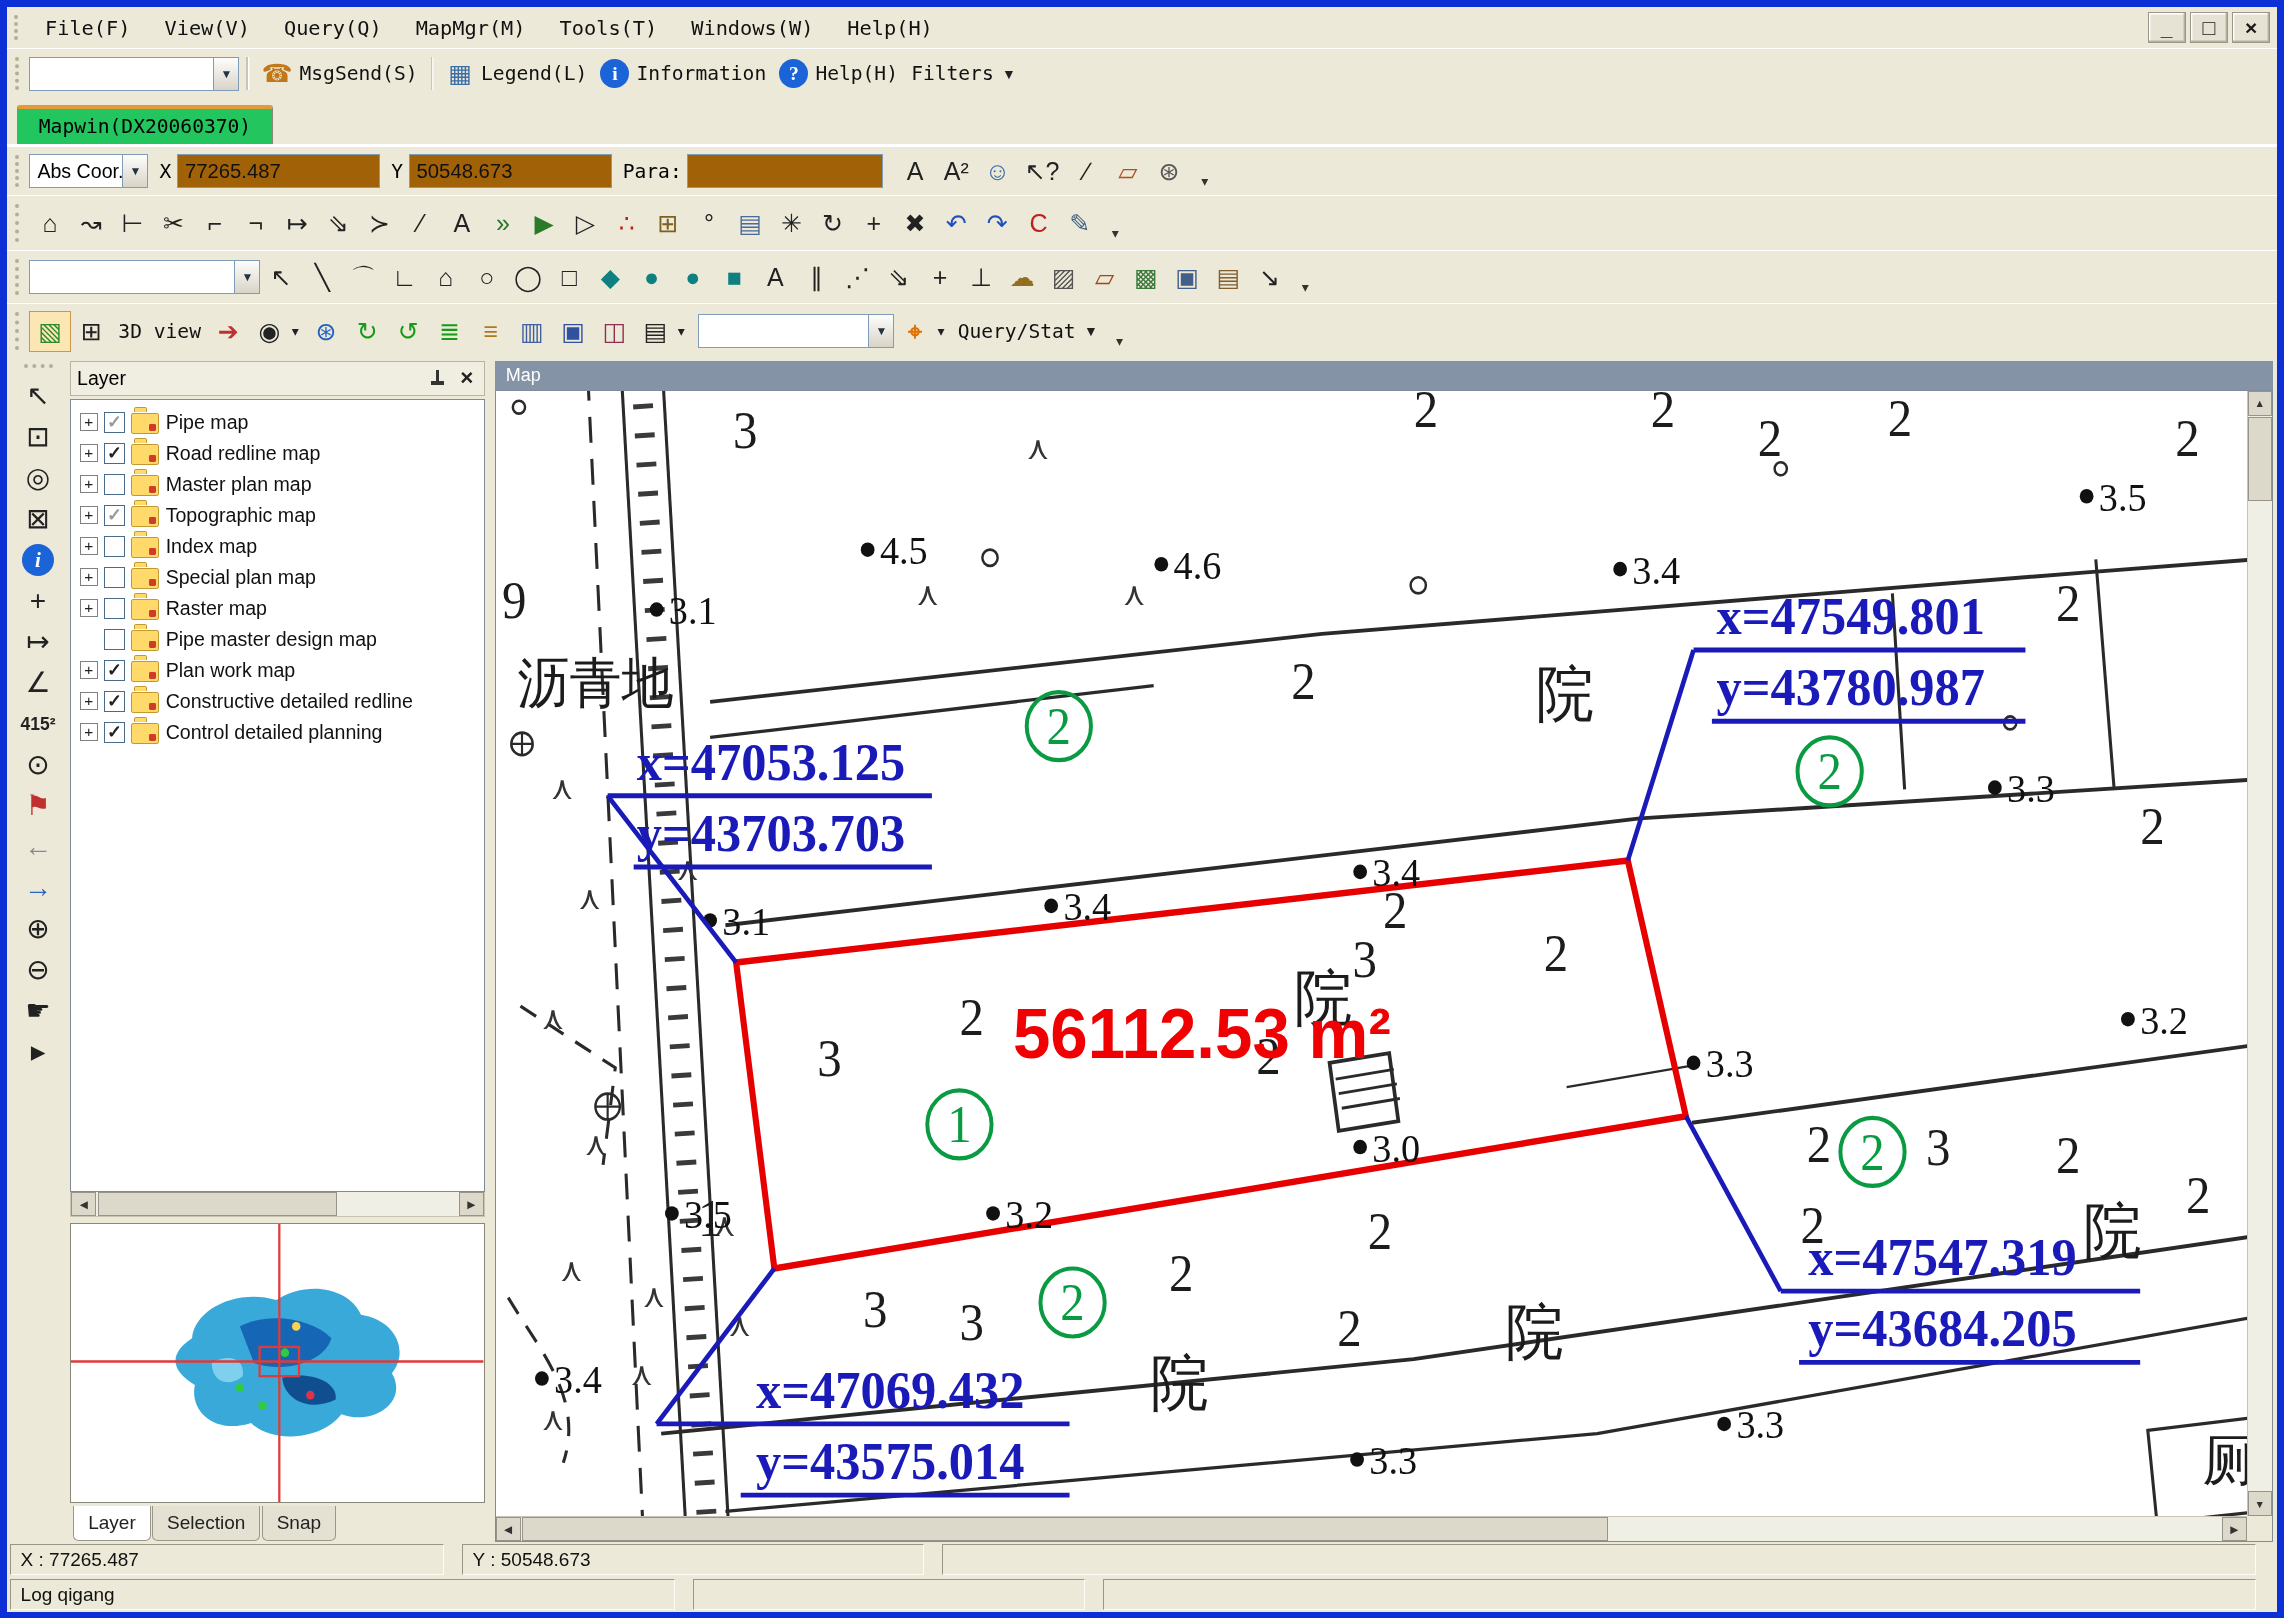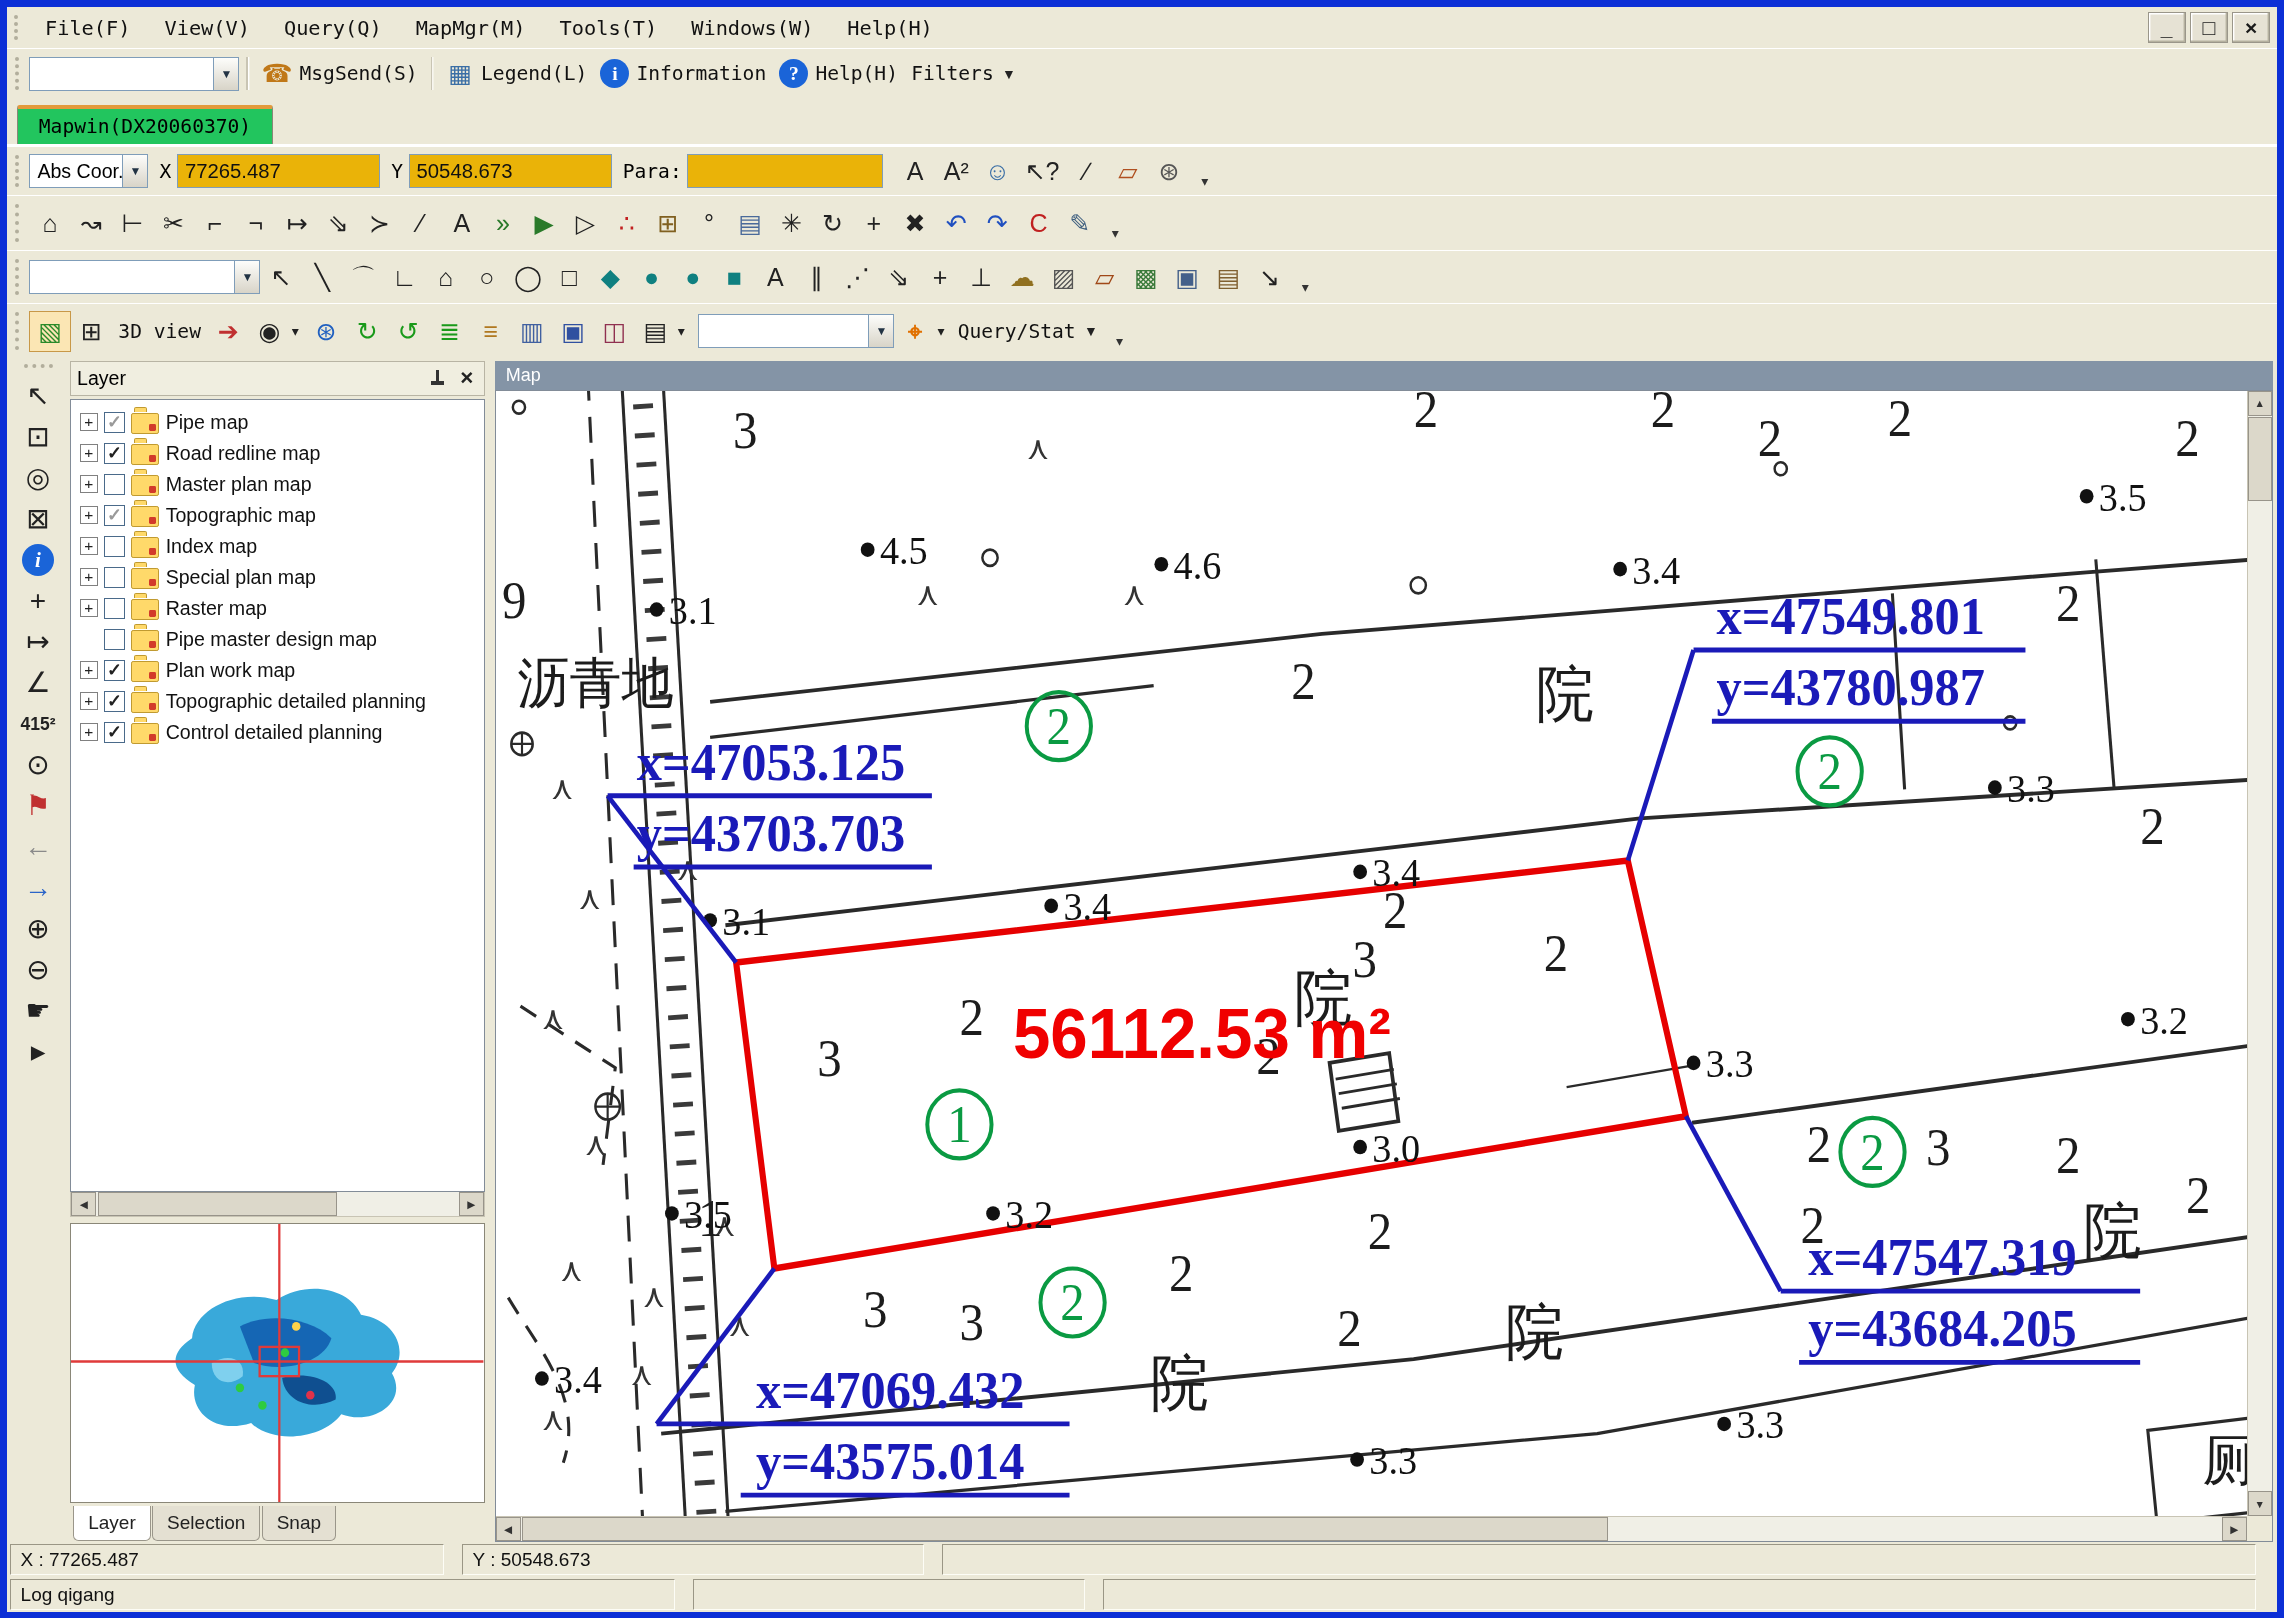--- a/index.html
+++ b/index.html
@@ -18,21 +18,21 @@
 .tbtn{display:flex;align-items:center;justify-content:center;gap:7px;min-width:41px;height:41px;padding:0 5.6px;background:transparent;border:1.4px solid transparent;font-size:25px;color:#222;cursor:default}
 .tbtn.pressed{background:#fbe6b4;border:1.4px solid #c89848}
 .tlabel{font-size:19.6px;font-family:"DejaVu Sans Mono",monospace;color:#111;white-space:nowrap}
 .g{display:inline-flex;align-items:center;justify-content:center;min-width:28px;font-size:25px;line-height:1}
 .blue-badge{background:#1a64d8;color:#fff;border-radius:50%;width:29px;height:29px;min-width:29px;font-size:19.6px;font-weight:bold;font-family:"Liberation Serif",serif}
 .caretspan{font-size:14px;color:#222;margin-left:1.4px}
 .ofl{display:flex;align-items:flex-end;justify-content:center;font-size:14px;color:#333;margin-left:5.6px;height:41px;padding-bottom:2.8px;border:none;background:none}
 .combo{display:flex;align-items:stretch;border:1.4px solid #7f9db9;background:#fff;height:34px}
 .cval{flex:1;display:flex;align-items:center;padding:0 7px;font-size:19.6px;white-space:nowrap;overflow:hidden}
 .cbtn{width:25px;background:linear-gradient(#fdfdfb,#d8d4c8);border-left:1.4px solid #7f9db9;display:flex;align-items:center;justify-content:center;font-size:12px;color:#234}
-.tinput{height:34px;border:1.4px solid #7f9db9;background:#eab308;font-size:20.3px;padding:0 7px;font-family:"Liberation Sans",sans-serif;color:#111}
+.tinput{height:34px;border:1.4px solid #7f9db9;background:#a16207;font-size:20.3px;padding:0 7px;font-family:"Liberation Sans",sans-serif;color:#111}
 .tlab{font-size:19.6px;margin:0 5.6px 0 11.2px;font-family:"DejaVu Sans Mono",monospace}
 .tabrow{height:48px;display:flex;align-items:flex-end;padding-left:9.8px;background:#ece9d8;border-bottom:2.1px solid #fff}
 .doc-tab{display:flex;align-items:center;height:39px;padding:0 21px;background:#22c55e;border:1.4px solid #8a8778;border-bottom:none;border-top:4.2px solid #e39a3b;border-radius:2.8px 2.8px 0 0;font-size:19.6px;font-family:"DejaVu Sans Mono",monospace}
 
 .main{flex:1;display:flex;min-height:0}
 .lstrip{width:62px;display:flex;flex-direction:column;align-items:center;padding-top:5.6px;background:#ece9d8;flex:none}
 .lgrip{width:29px;border-top:4.2px dotted #b2ae9c;margin-bottom:8.4px}
 .lbtn{width:46px;height:41px;display:flex;align-items:center;justify-content:center;border:none;background:none;cursor:default}
 .lg{font-size:28px;color:#222;line-height:1}
 .lg.linfo{background:#1a64d8;color:#fff;border-radius:50%;width:32px;height:32px;display:flex;align-items:center;justify-content:center;font-size:21px;font-weight:bold;font-family:"Liberation Serif",serif;font-style:italic}
@@ -657,21 +657,21 @@
             <span class="folder"></span>
             <span class="tlabel2">Plan work map</span>
           </div>
 
           <div class="trow checked">
             <span class="exp">+</span>
             <span class="cb">
               <span class="chk">✓</span>
             </span>
             <span class="folder"></span>
-            <span class="tlabel2">Topographic detailed planning</span>
+            <span class="tlabel2">Constructive detailed redline</span>
           </div>
 
           <div class="trow checked">
             <span class="exp">+</span>
             <span class="cb">
               <span class="chk">✓</span>
             </span>
             <span class="folder"></span>
             <span class="tlabel2">Control detailed planning</span>
           </div>

